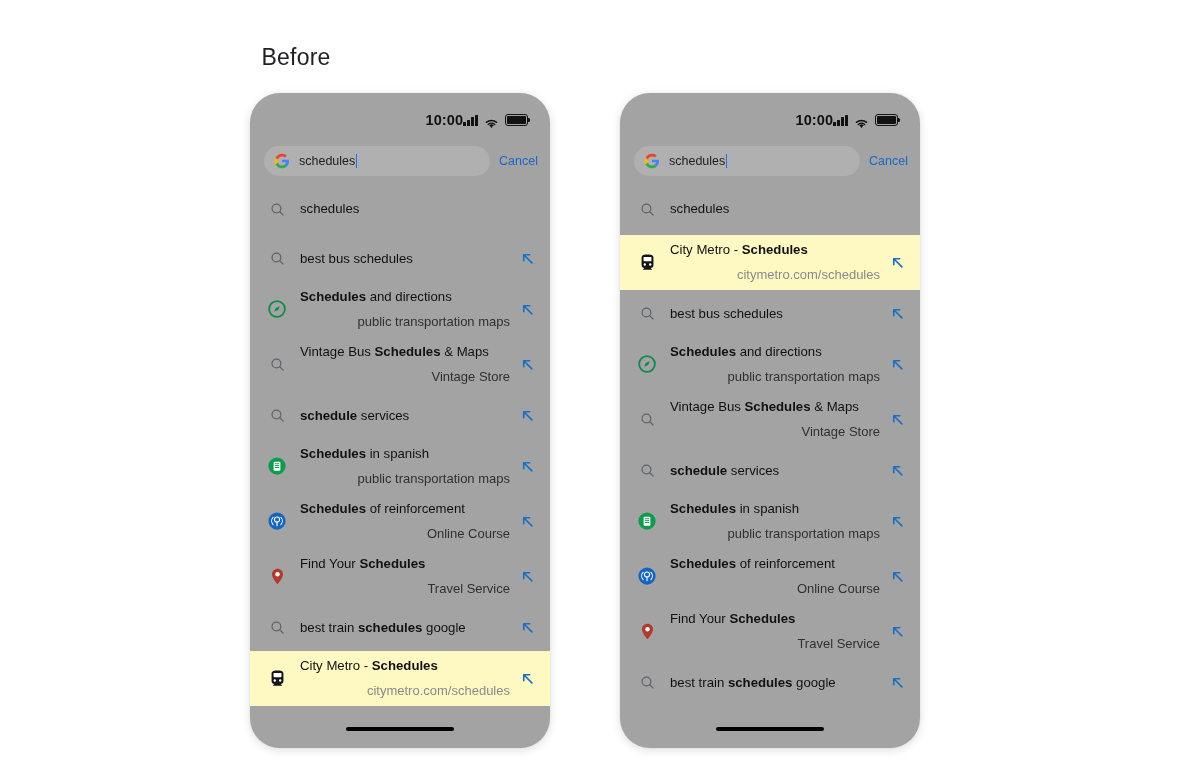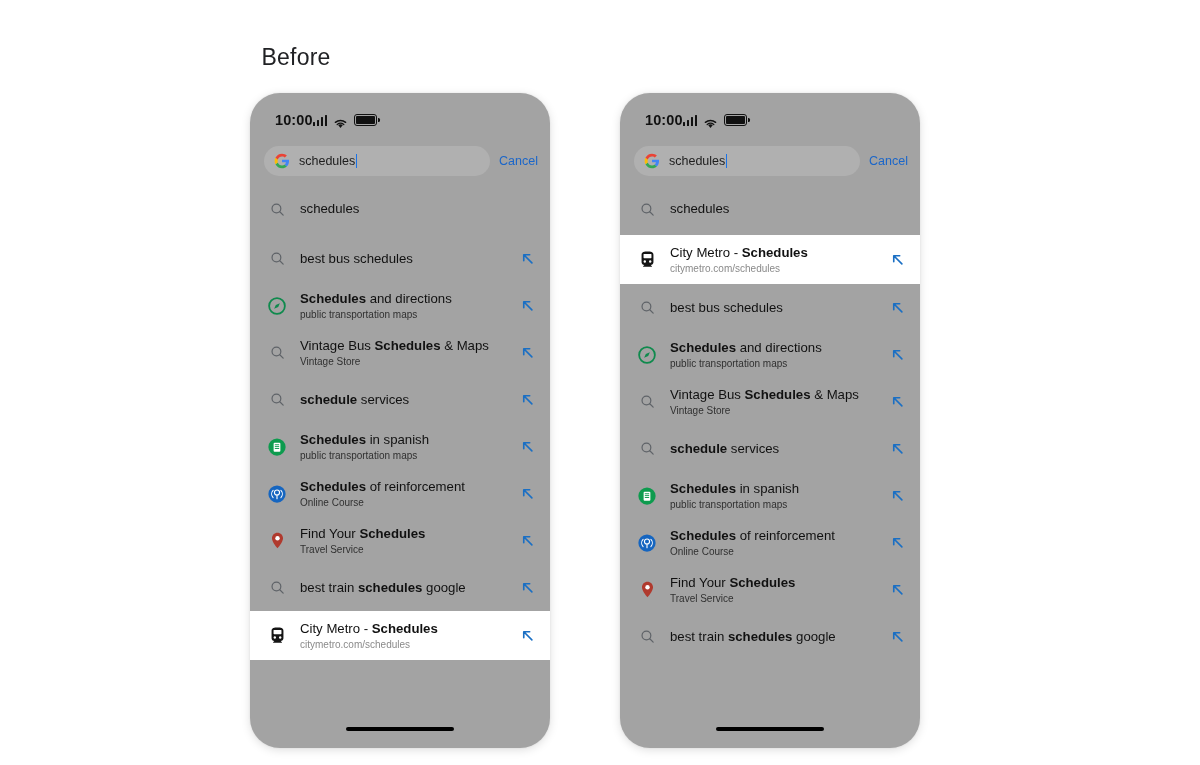--- a/index.html
+++ b/index.html
@@ -48,21 +48,21 @@
     box-shadow: 0 2px 10px rgba(0,0,0,0.13), 0 0 2px rgba(0,0,0,0.08);
   }
   .phone-before { left: 250px; }
   .phone-after  { left: 20px; }
 
   
   .statusbar {
     height: 48px;
     display: flex;
     align-items: center;
-    justify-content: flex-start;
+    justify-content: flex-end;
     padding: 6px 22px 0 25px;
   }
   .status-time {
     font-size: 14.5px;
     font-weight: 700;
     color: #111;
     letter-spacing: 0.1px;
   }
   .status-icons {
     display: flex;
@@ -136,46 +136,47 @@
   
   .sugg-list { padding-top: 2px; }
   .sugg {
     display: flex;
     align-items: center;
     min-height: 47px;
     padding: 6px 14px 6px 14px;
     position: relative;
   }
   .sugg.highlight {
-    background: #ffffff;
+    background: #fef9c3;
     min-height: 49px;
   }
   .sugg-icon {
     width: 26px;
     flex: none;
     display: flex;
     align-items: center;
     justify-content: center;
     margin-right: 10px;
   }
   .sugg-body { flex: 1; min-width: 0; }
   .sugg-title {
     font-size: 13.2px;
     color: #111111;
     line-height: 1.32;
     white-space: nowrap;
     overflow: hidden;
   }
   .sugg-title b { font-weight: 700; }
   .sugg-sub {
-    font-size: 10px;
+    font-size: 13px;
     color: #303030;
     line-height: 1.35;
-    margin-top: 1px;
+    margin-top: 8px;
     white-space: nowrap;
+    text-align: right;
   }
   .sugg.highlight .sugg-sub { color: #8a8a8a; }
   .sugg-arrow {
     width: 18px;
     flex: none;
     margin-left: 8px;
     display: flex;
     align-items: center;
     justify-content: center;
   }

